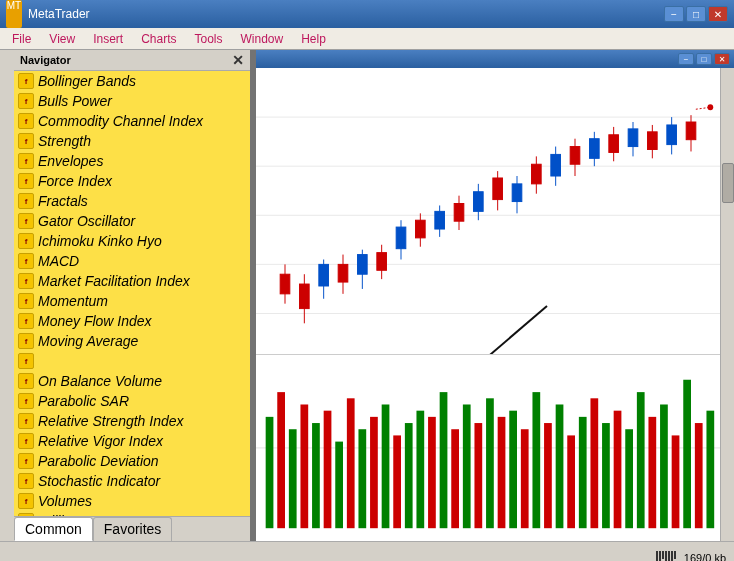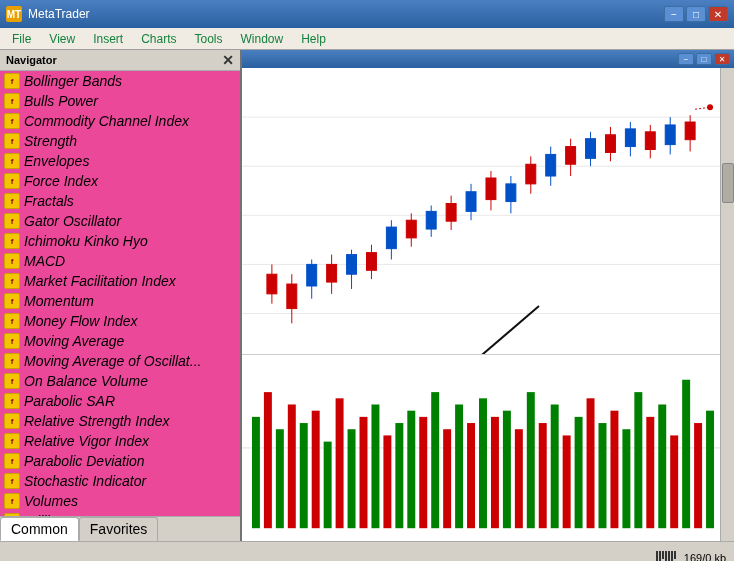--- a/index.html
+++ b/index.html
@@ -22,26 +22,26 @@
       padding: 0 6px;
       color: white;
     }
     .title-bar-left {
       display: flex;
       align-items: center;
       gap: 6px;
     }
     .title-bar-icon {
       width: 16px;
-      height: 16px;
+      height: 28px;
       background: #e8a000;
       border-radius: 2px;
-      display: flex; align-items: center; justify-content: center;
+      display: flex; align-items: flex-start; justify-content: center;
       font-size: 10px;
-      font-weight: bold;
+      font-weight: normal;
       color: white;
     }
     .title-bar-title { font-size: 12px; font-weight: normal; }
     .title-bar-controls {
       display: flex;
       gap: 2px;
     }
     .tb-btn {
       width: 20px; height: 16px;
       background: #5a8fd4;
@@ -61,37 +61,38 @@
       display: flex;
       align-items: center;
       padding: 0 4px;
       border-bottom: 1px solid #a0a0a0;
       gap: 2px;
     }
     .menu-item {
       padding: 2px 8px;
       cursor: pointer;
       border-radius: 2px;
-      color: #15803d;
+      color: #be185d;
     }
 
     
     .main-area {
       display: flex;
       height: calc(561px - 28px - 22px - 20px);
     }
 
     
     .navigator {
       width: 242px;
       min-width: 242px;
-      background: #ec4899;
-      border-right: 2px solid #737373;
+      background: #fde047;
+      border-right: 6px solid #737373;
       display: flex;
       flex-direction: column;
+      margin-left: 14px;
     }
     .navigator-header {
       background: #d4d0c8;
       padding: 3px 6px;
       display: flex;
       align-items: center;
       justify-content: space-between;
       border-bottom: 1px solid #aaa;
       font-weight: bold;
       font-size: 11px;
@@ -325,21 +326,20 @@
       <div class="nav-item">
         <div class="nav-icon">f</div>
         <span class="nav-label">Money Flow Index</span>
       </div>
       <div class="nav-item">
         <div class="nav-icon">f</div>
         <span class="nav-label">Moving Average</span>
       </div>
       <div class="nav-item">
         <div class="nav-icon">f</div>
-        <span class="nav-label">Moving Average of Oscillat...</span>
       </div>
       <div class="nav-item">
         <div class="nav-icon">f</div>
         <span class="nav-label">On Balance Volume</span>
       </div>
       <div class="nav-item">
         <div class="nav-icon">f</div>
         <span class="nav-label">Parabolic SAR</span>
       </div>
       <div class="nav-item">

